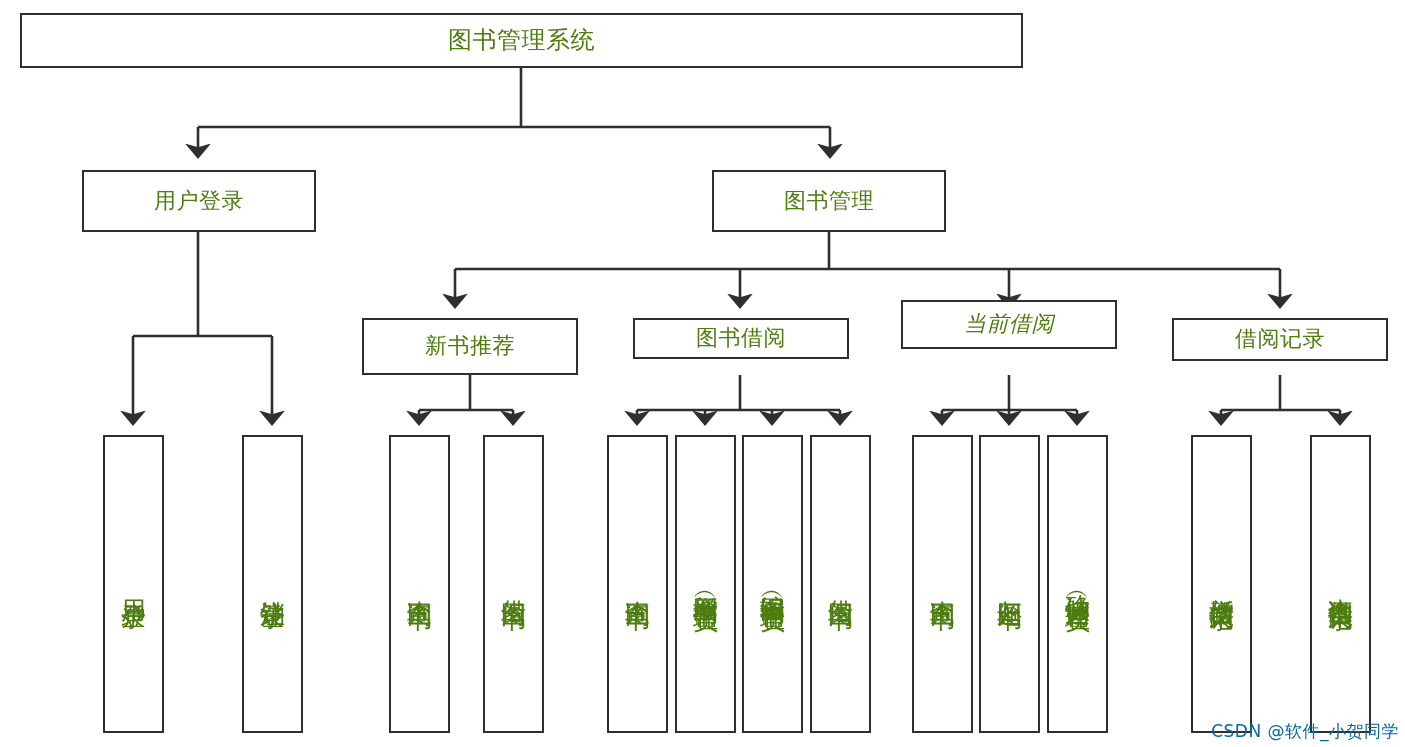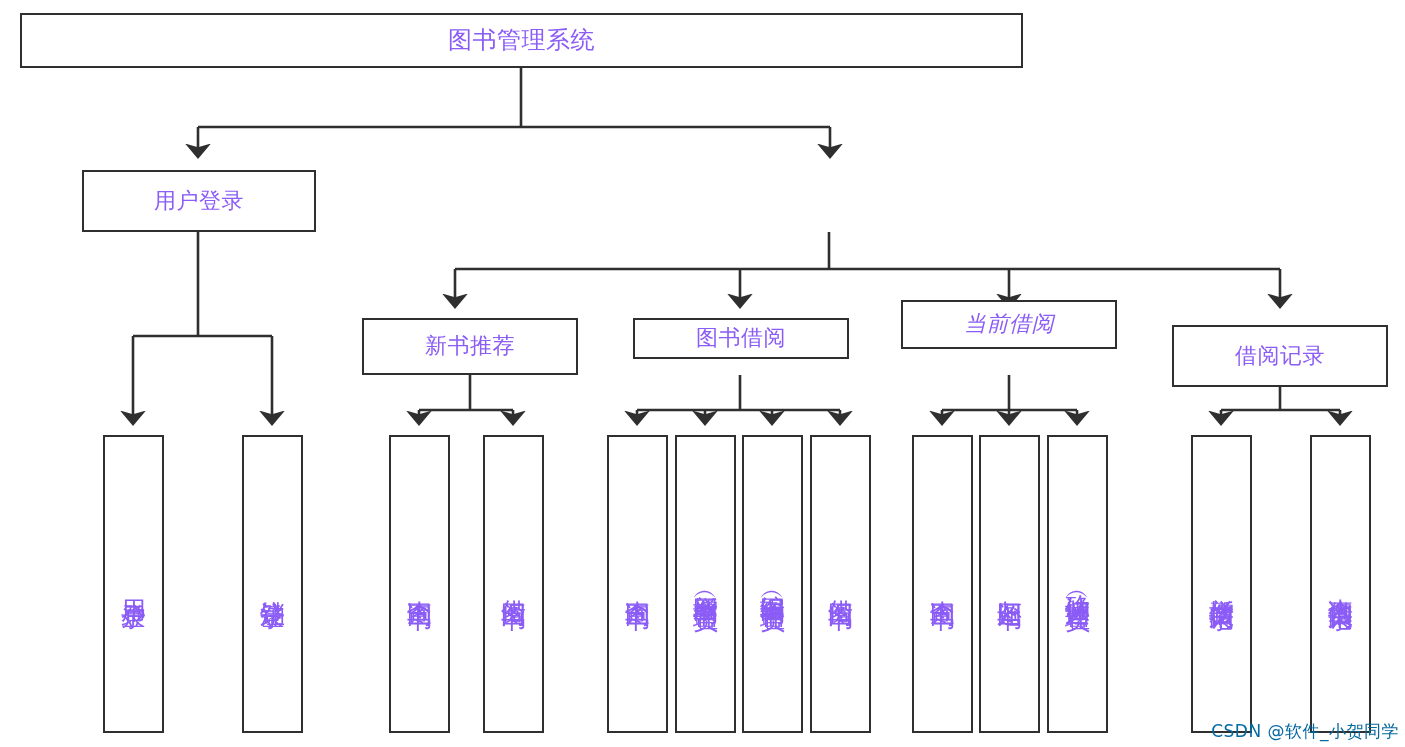--- a/index.html
+++ b/index.html
@@ -1,20 +1,20 @@
 <!DOCTYPE html>
 <html><head>
 <meta charset="utf-8">
 <style>
   html,body{margin:0;padding:0;background:#ffffff;}
   body{width:1405px;height:747px;overflow:hidden;font-family:"DejaVu Sans","Liberation Sans",sans-serif;}
   #stage{position:relative;width:1405px;height:747px;background:#ffffff;}
   svg.layer{position:absolute;left:0;top:0;width:1405px;height:747px;}
   .node{position:absolute;box-sizing:border-box;background:#ffffff;border:2.5px solid #2f2f2f;display:flex;align-items:center;justify-content:center;}
-  .node .lbl{color:#8b5cf6;text-align:center;line-height:1.12;letter-spacing:0.5px;}
+  .node .lbl{color:#4d7c0f;text-align:center;line-height:1.12;letter-spacing:0.5px;}
   .h-node .lbl{font-size:22px;}
   .root .lbl{font-size:24px;}
   .v-node{writing-mode:vertical-rl;text-orientation:upright;}
   .v-node .lbl{writing-mode:vertical-rl;text-orientation:upright;font-size:25px;line-height:1.16;letter-spacing:2px;}
   .watermark{position:absolute;right:6px;bottom:4px;font-size:17px;color:#0369a1;letter-spacing:0.5px;white-space:nowrap;}
 </style>
 </head>
 <body>
 
 <div id="stage">
@@ -69,31 +69,34 @@
     </g>
   </svg>
 
   <div class="node h-node root" style="left:20px;top:13px;width:1003px;height:55px;">
     <span class="lbl">图书管理系统</span>
   </div>
 
   <div class="node h-node" style="left:82px;top:170px;width:234px;height:62px;">
     <span class="lbl">用户登录</span>
   </div>
+  <div class="node h-node" style="left:712px;top:170px;width:234px;height:62px;">
+    <span class="lbl">图书管理</span>
+  </div>
 
   <div class="node h-node" style="left:362px;top:318px;width:216px;height:57px;">
     <span class="lbl">新书推荐</span>
   </div>
   <div class="node h-node" style="left:633px;top:318px;width:216px;height:41px;">
     <span class="lbl">图书借阅</span>
   </div>
   <div class="node h-node" style="left:901px;top:300px;width:216px;height:49px;font-style:italic;">
     <span class="lbl">当前借阅</span>
   </div>
-  <div class="node h-node" style="left:1172px;top:318px;width:216px;height:62px;margin-top:7px;">
+  <div class="node h-node" style="left:1172px;top:318px;width:216px;height:43px;">
     <span class="lbl">借阅记录</span>
   </div>
 
   <div class="node v-node" style="left:103px;top:435px;width:61px;height:298px;">
     <span class="lbl">用户登录</span>
   </div>
   <div class="node v-node" style="left:242px;top:435px;width:61px;height:298px;">
     <span class="lbl">注销登录</span>
   </div>
 

